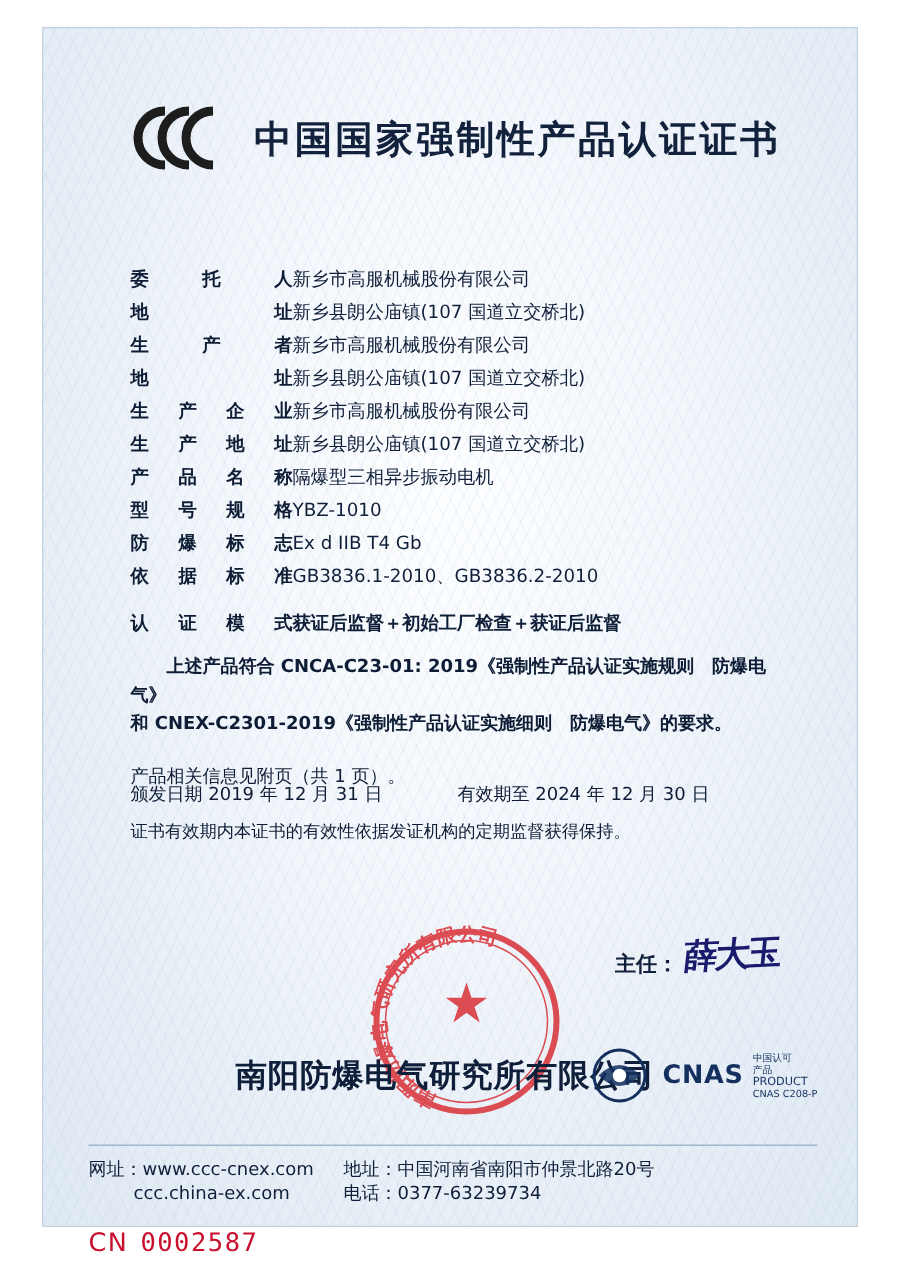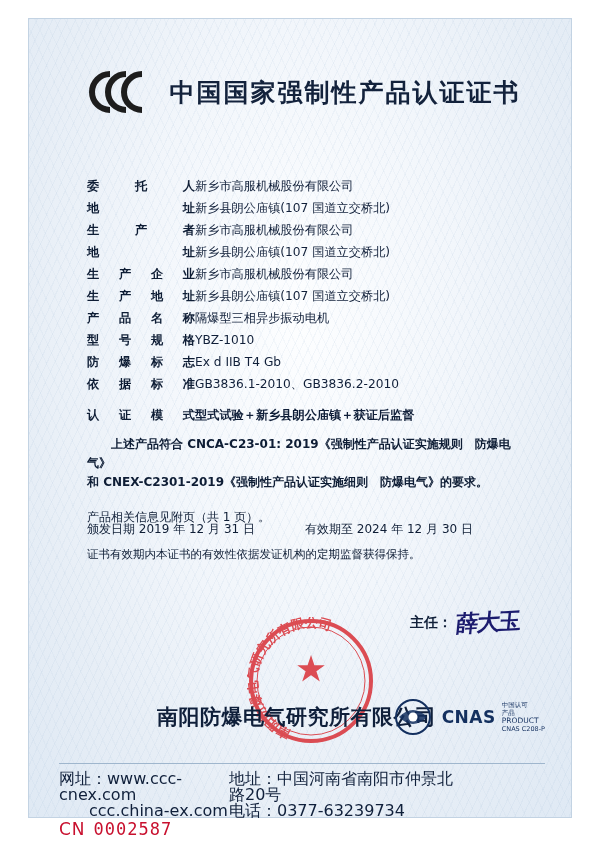--- a/index.html
+++ b/index.html
@@ -146,23 +146,23 @@
     top: 528px;
     width: 432px;
     font-size: 11.5px;
     color: #0e1d35;
   }
 
   
   .sign {
     position: absolute;
     right: 52px;
-    top: 588px;
-    display: flex;
-    align-items: center;
+    top: 602px;
+    display: flex;
+    align-items: flex-end;
     font-size: 14px;
     font-weight: bold;
     color: #11203a;
   }
   .sign .handwrite {
     margin-left: 4px;
     font-family: "DejaVu Serif", "Liberation Serif", serif;
     font-size: 23px;
     color: #1b1b6e;
     transform: skewX(-9deg) rotate(-3deg);
@@ -252,21 +252,21 @@
     right: 26px;
     top: 744px;
     height: 1px;
     background: #9fb6cd;
   }
   .contact {
     position: absolute;
     left: 30px;
     right: 34px;
     top: 752px;
-    font-size: 16px;
+    font-size: 12px;
     color: #0f1f3a;
     display: flex;
   }
   .contact .col { line-height: 16px; }
   .contact .c1 { width: 170px; }
   .contact .c2 { width: 230px; }
   .contact .c3 { flex: 1; }
 
   
   .serial {
@@ -394,21 +394,21 @@
         <div class="v">GB3836.1-2010、GB3836.2-2010</div>
       </div>
 
       <div class="row mode-row">
         <div class="k">
             <span>认</span>
             <span>证</span>
             <span>模</span>
             <span>式</span>
           </div>
-        <div class="v" style="font-weight:bold">型式试验＋新乡县朗公庙镇＋获证后监督</div>
+        <div class="v" style="font-weight:bold">获证后监督＋初始工厂检查＋获证后监督</div>
       </div>
 
     </div>
 
     <div class="paras">
       <div class="para-bold">上述产品符合 CNCA-C23-01: 2019《强制性产品认证实施规则　防爆电气》</div>
       <div class="para-bold2">和 CNEX-C2301-2019《强制性产品认证实施细则　防爆电气》的要求。</div>
       <div class="para-normal">产品相关信息见附页（共 1 页）。</div>
     </div>
 

